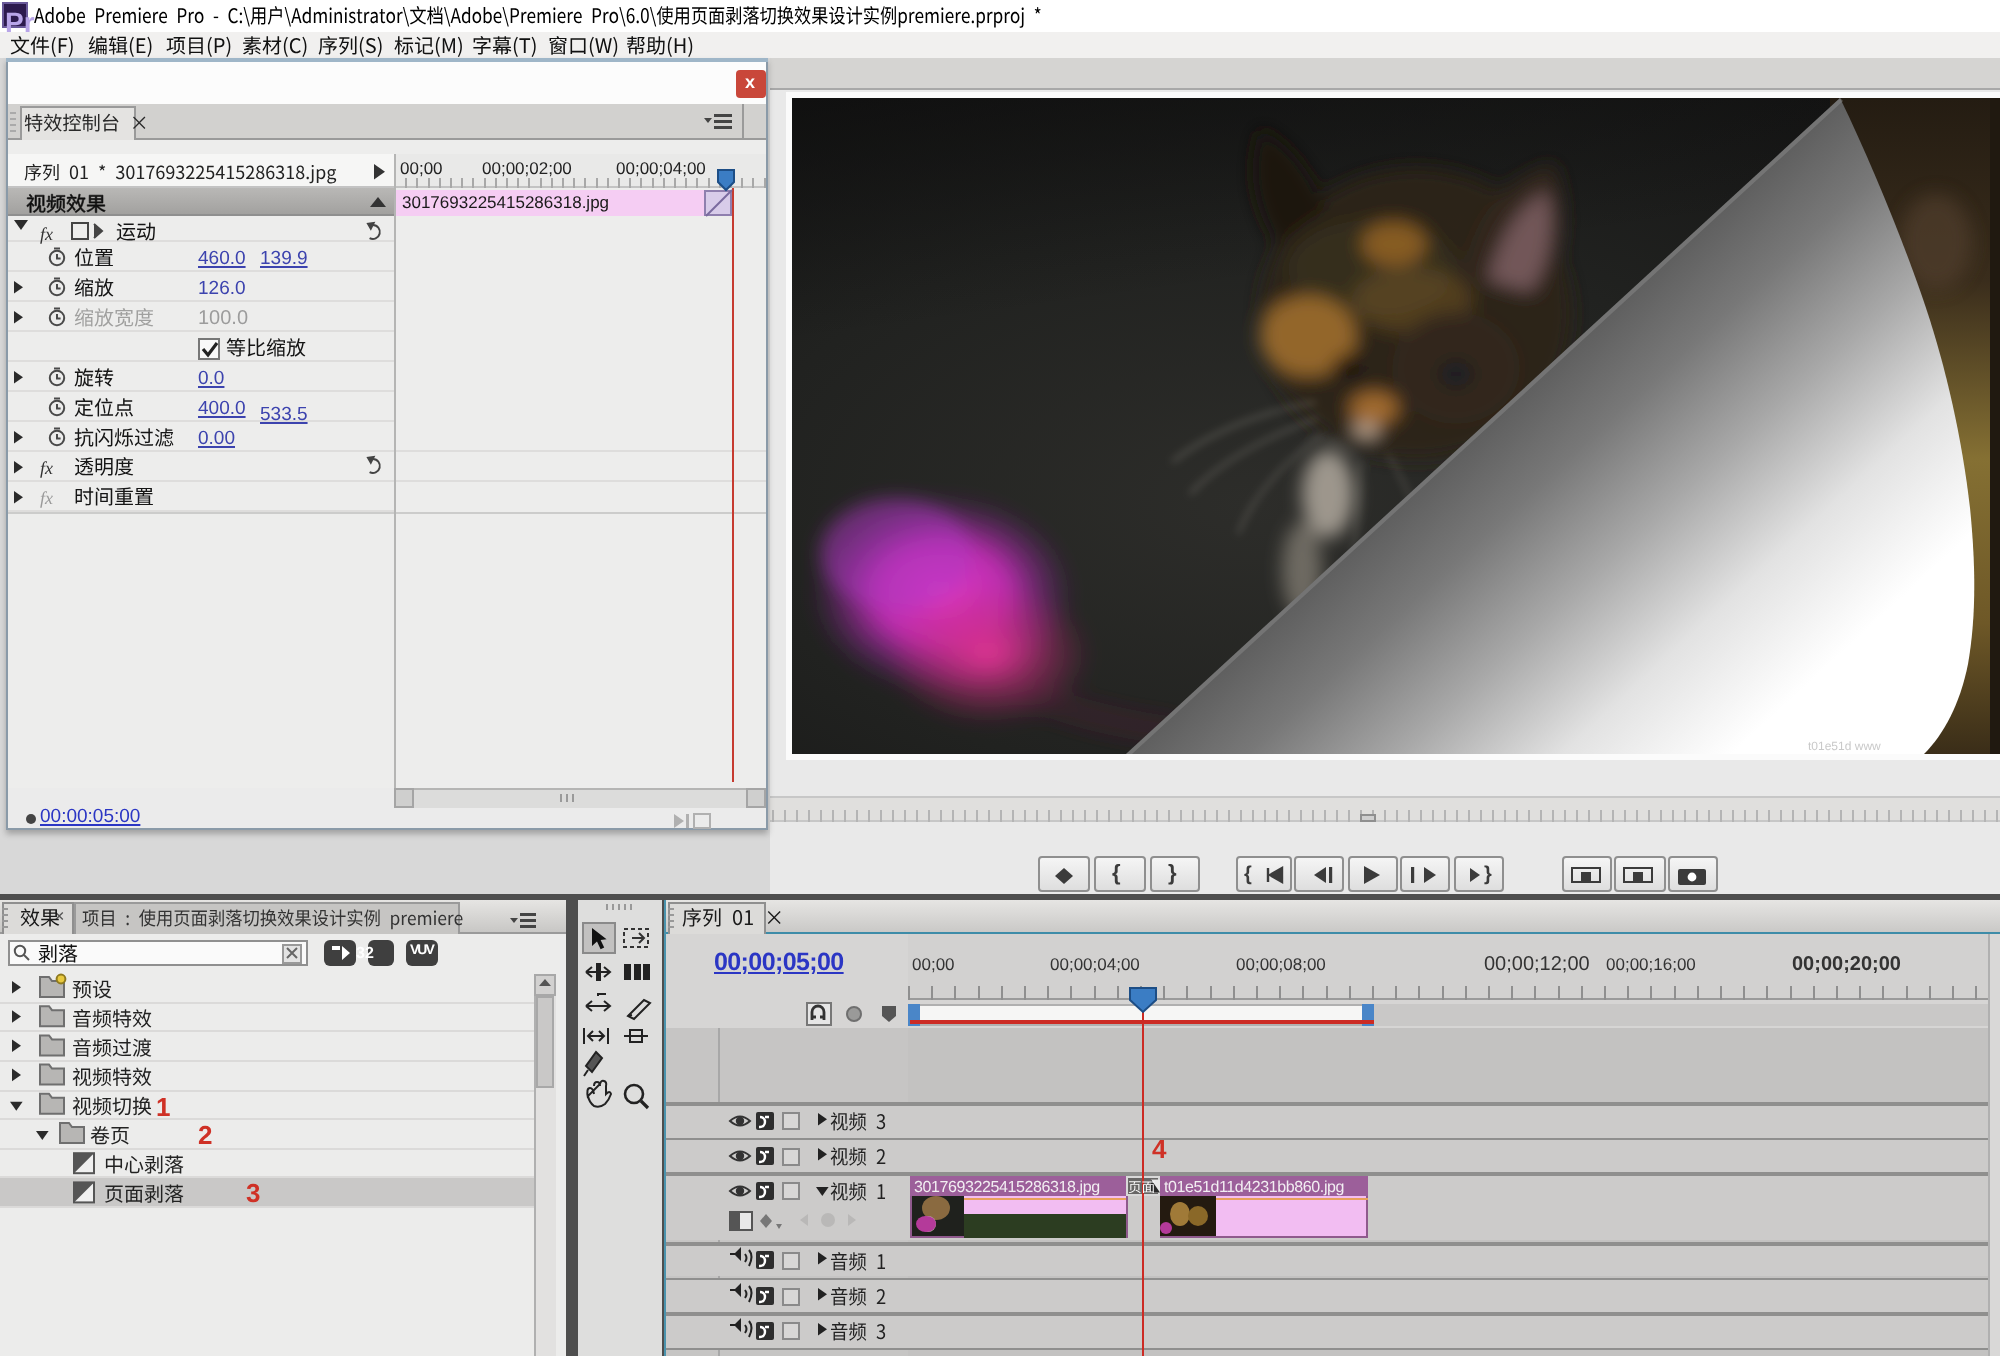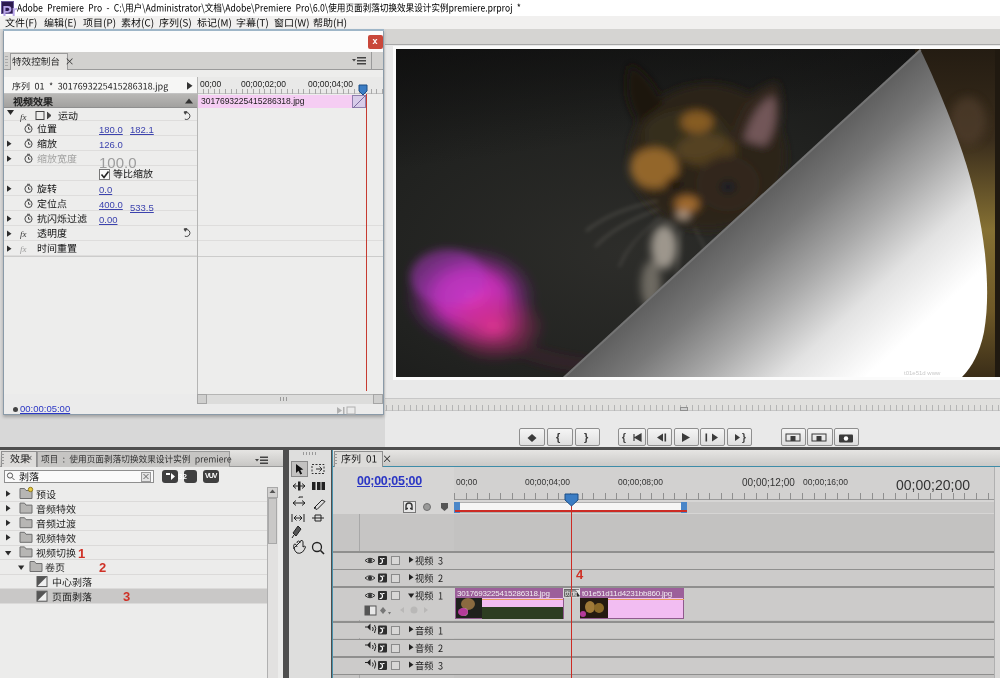--- a/index.html
+++ b/index.html
@@ -57,28 +57,28 @@
 <div class="ab" style="left:4px;top:180px;width:193px;height:1px;background:#dedddc"></div>
 <div class="ab" style="left:4px;top:195px;width:193px;height:1px;background:#dedddc"></div>
 <div class="ab" style="left:4px;top:210px;width:193px;height:1px;background:#dedddc"></div>
 <div class="ab" style="left:4px;top:225px;width:193px;height:1px;background:#dedddc"></div>
 <div class="ab" style="left:4px;top:240px;width:193px;height:1px;background:#dedddc"></div>
 <div class="ab" style="left:4px;top:255px;width:193px;height:1px;background:#dedddc"></div>
 <div class="ab" style="left:4px;top:256px;width:379px;height:1px;background:#cccccb"></div>
 <div class="ab" style="left:197px;top:225px;width:186px;height:1px;background:#dedddc"></div>
 <div class="ab" style="left:197px;top:240px;width:186px;height:1px;background:#dedddc"></div>
 <div class="ab" style="left:197px;top:77px;width:1px;height:317px;background:#b5b5b4"></div>
-<div class="ab tx" style="left:99px;top:123.5px;font-size:9.5px;color:#3c43ae;text-decoration:underline">180.0</div>
-<div class="ab tx" style="left:130px;top:123.5px;font-size:9.5px;color:#3c43ae;text-decoration:underline">182.1</div>
+<div class="ab tx" style="left:99px;top:123.5px;font-size:9.5px;color:#3c43ae;text-decoration:underline">460.0</div>
+<div class="ab tx" style="left:130px;top:123.5px;font-size:9.5px;color:#3c43ae;text-decoration:underline">139.9</div>
 <div class="ab tx" style="left:99px;top:138.5px;font-size:9.5px;color:#3c43ae;">126.0</div>
 <div class="ab tx" style="left:99px;top:183.5px;font-size:9.5px;color:#3c43ae;text-decoration:underline">0.0</div>
 <div class="ab tx" style="left:99px;top:198.5px;font-size:9.5px;color:#3c43ae;text-decoration:underline">400.0</div>
 <div class="ab tx" style="left:130px;top:202px;font-size:9.5px;color:#3c43ae;text-decoration:underline">533.5</div>
 <div class="ab tx" style="left:99px;top:213.5px;font-size:9.5px;color:#3c43ae;text-decoration:underline">0.00</div>
-<div class="ab tx" style="left:99px;top:153.5px;font-size:15px;color:#9c9c9c;">100.0</div>
+<div class="ab tx" style="left:99px;top:153.5px;font-size:10px;color:#9c9c9c;">100.0</div>
 <div class="ab" style="left:99px;top:169px;width:11px;height:11px;background:#f8f8f8;border:1px solid #777"></div>
 <div class="ab" style="left:365.5px;top:94px;width:1.5px;height:297px;background:#c63b30"></div>
 <div class="ab" style="left:197px;top:394px;width:186px;height:10px;background:#dcdcdb;border-top:1px solid #b5b5b4"></div>
 <div class="ab" style="left:197px;top:394px;width:10px;height:10px;background:#cfcfce;border:1px solid #a5a5a5"></div>
 <div class="ab" style="left:373px;top:394px;width:10px;height:10px;background:#cfcfce;border:1px solid #a5a5a5"></div>
 <div class="ab" style="left:280px;top:397px;width:7px;height:4px;background:repeating-linear-gradient(90deg,#9a9a9a 0 1px,transparent 1px 3px)"></div>
 <div class="ab" style="left:13px;top:407px;width:5px;height:5px;background:#444;border-radius:50%"></div>
 <div class="ab tx" style="left:20px;top:403px;font-size:9.5px;color:#2b36c4;text-decoration:underline">00:00:05:00</div>
 <div class="ab tx" style="left:20px;top:111.5px;font-size:9px;color:#333;font-style:italic;font-family:'Liberation Serif',serif">fx</div>
 <div class="ab tx" style="left:20px;top:229px;font-size:9px;color:#333;font-style:italic;font-family:'Liberation Serif',serif">fx</div>
@@ -120,21 +120,21 @@
 <div class="ab" style="left:333px;top:467px;width:667px;height:47px;background:#d6d5d4"></div>
 <div class="ab tx" style="left:357px;top:474px;font-size:12.5px;color:#2b36c4;font-weight:bold;text-decoration:underline;letter-spacing:-0.3px">00;00;05;00</div>
 <div class="ab" style="left:403px;top:501px;width:13px;height:12px;background:#e6e6e6;border:1px solid #777"></div>
 <div class="ab" style="left:454px;top:467px;width:546px;height:33px;background:#d2d1d0;border-bottom:1px solid #9a9a9a"></div>
 <div class="ab" style="left:454px;top:493px;width:546px;height:7px;background:repeating-linear-gradient(90deg,#8f8f8f 0 1px,transparent 1px 11.6px)"></div>
 <div class="ab tx" style="left:456px;top:477px;font-size:8.5px;color:#333;">00;00</div>
 <div class="ab tx" style="left:525px;top:477px;font-size:8.5px;color:#333;">00;00;04;00</div>
 <div class="ab tx" style="left:618px;top:477px;font-size:8.5px;color:#333;">00;00;08;00</div>
 <div class="ab tx" style="left:742px;top:477px;font-size:10px;color:#333;">00;00;12;00</div>
 <div class="ab tx" style="left:803px;top:477px;font-size:8.5px;color:#333;">00;00;16;00</div>
-<div class="ab tx" style="left:896px;top:477px;font-size:14px;color:#333;">00;00;20;00</div>
+<div class="ab tx" style="left:896px;top:477px;font-size:10px;color:#333;font-weight:bold;">00;00;20;00</div>
 <div class="ab" style="left:454px;top:502px;width:546px;height:11px;background:#c9c8c7"></div>
 <div class="ab" style="left:454px;top:502px;width:233px;height:11px;background:#f6f6f5;border:1px solid #b0b0b0"></div>
 <div class="ab" style="left:454px;top:502px;width:6px;height:11px;background:#4a86c8"></div>
 <div class="ab" style="left:681px;top:502px;width:6px;height:11px;background:#4a86c8"></div>
 <div class="ab" style="left:455px;top:510px;width:232px;height:2px;background:#cc2b24"></div>
 <div class="ab" style="left:333px;top:514px;width:667px;height:164px;background:#c3c2c1"></div>
 <div class="ab" style="left:333px;top:514px;width:121px;height:164px;background:#c6c5c4"></div>
 <div class="ab" style="left:359px;top:514px;width:1px;height:164px;background:#a8a8a8"></div>
 <div class="ab" style="left:333px;top:552.5px;width:667px;height:16px;background:#cccbca"></div>
 <div class="ab" style="left:333px;top:551px;width:667px;height:1.5px;background:#8f8f8e"></div>

